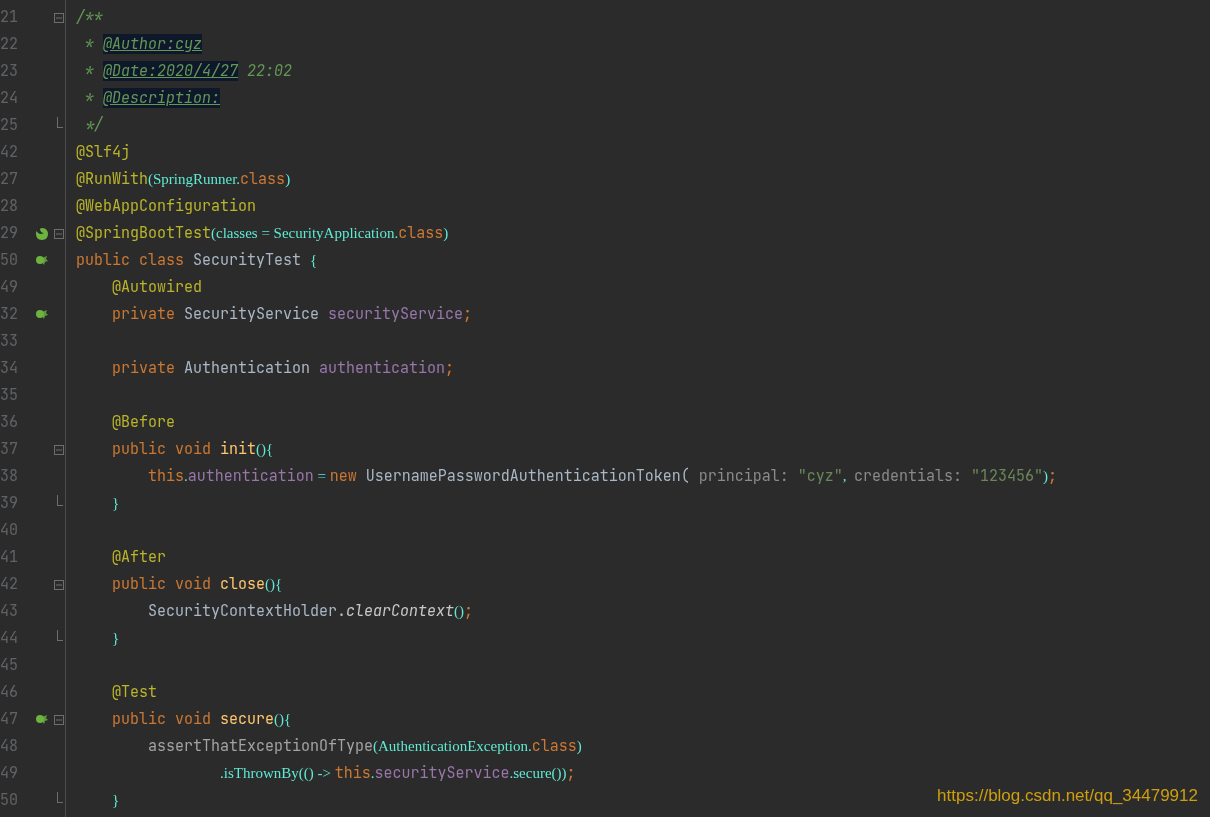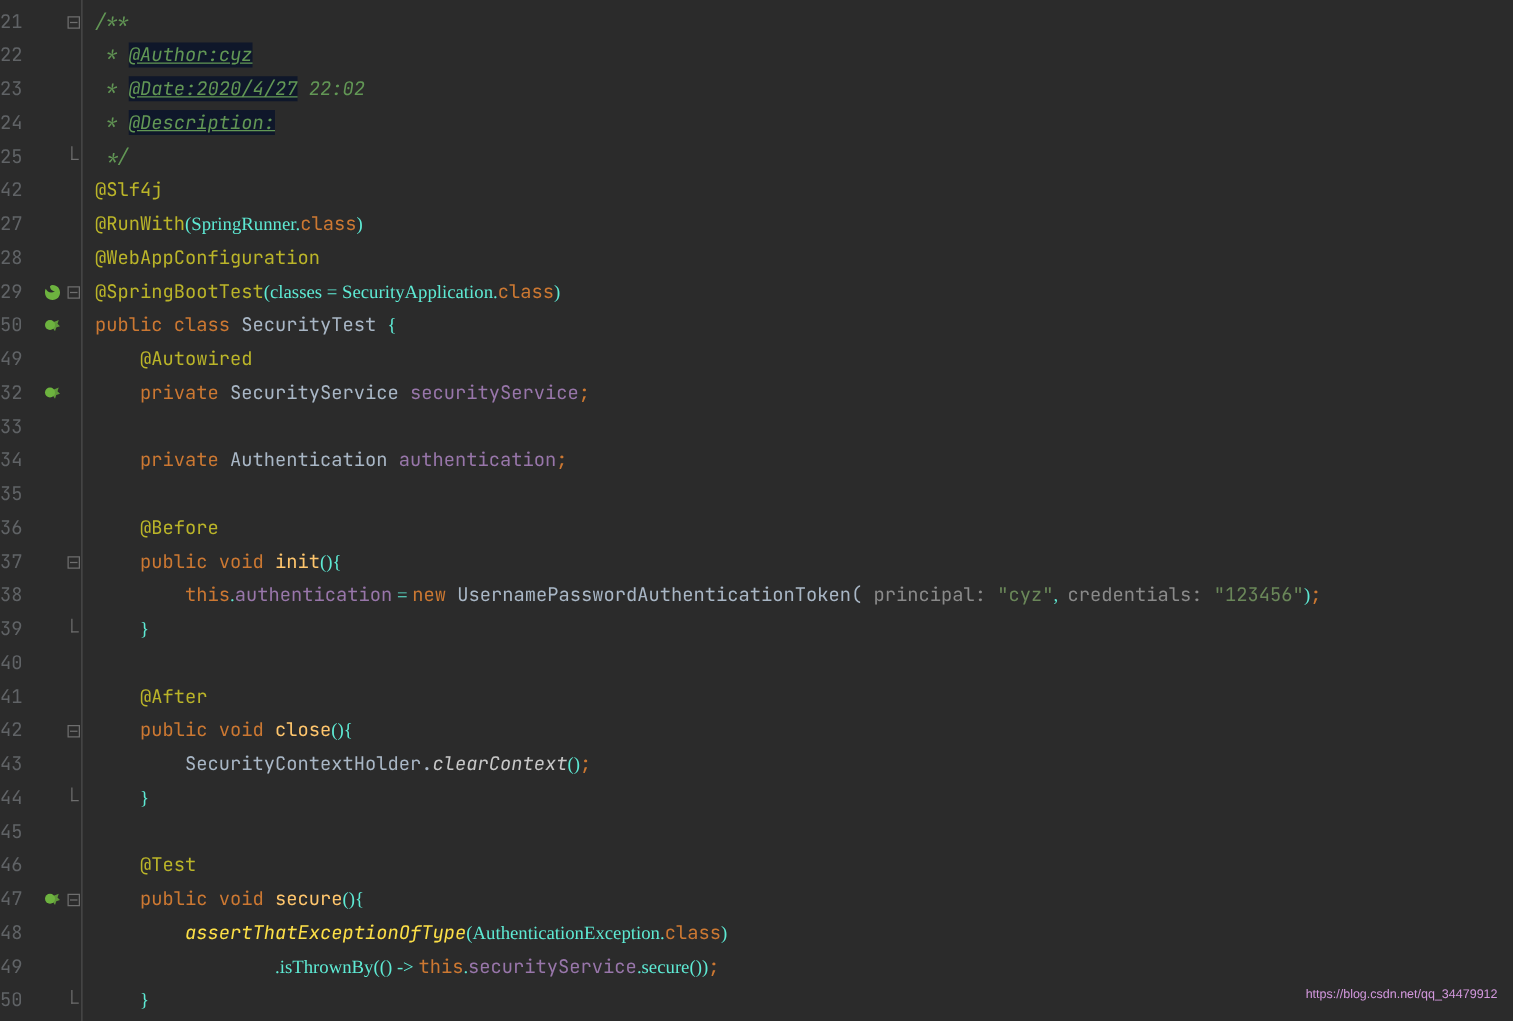--- a/index.html
+++ b/index.html
@@ -82,33 +82,33 @@
   .code-line { height: 27px; }
   .c-javadoc   { color: #629755; font-style: italic; }
   .c-doctag    { color: #629755; font-style: italic; text-decoration: underline; }
   .hl-doctag   { background: #0f172a; }
   .c-anno      { color: #bbb529; }
   .c-keyword   { color: #cc7832; }
   .c-semi      { color: #cc7832; }
   .c-ident     { color: #5eead4; font-family: Liberation Serif, serif; }
   .c-type      { color: #a9b7c6; }
   .c-method    { color: #ffc66d; }
-  .c-methoditalic { color: #fde047; font-style: italic; }
+  .c-methoditalic { color: #a3a3a3; }
   .c-staticmethod { color: #c8c8c8; font-style: italic; }
   .c-field     { color: #9876aa; }
   .c-param     { color: #8a8a8a; }
   .c-string    { color: #6a8759; }
 
   .watermark {
     position: absolute;
     right: 12px;
     bottom: 8px;
-    color: #f0abfc;
+    color: #eab308;
     font-family: Arial, sans-serif;
-    font-size: 10px;
+    font-size: 17px;
     opacity: 0.85;
     pointer-events: none;
   }
 </style>
 </head>
 <body>
 
 <div class="editor">
   <div class="gutter-nums" id="gutter-nums">
       <div>21</div>

